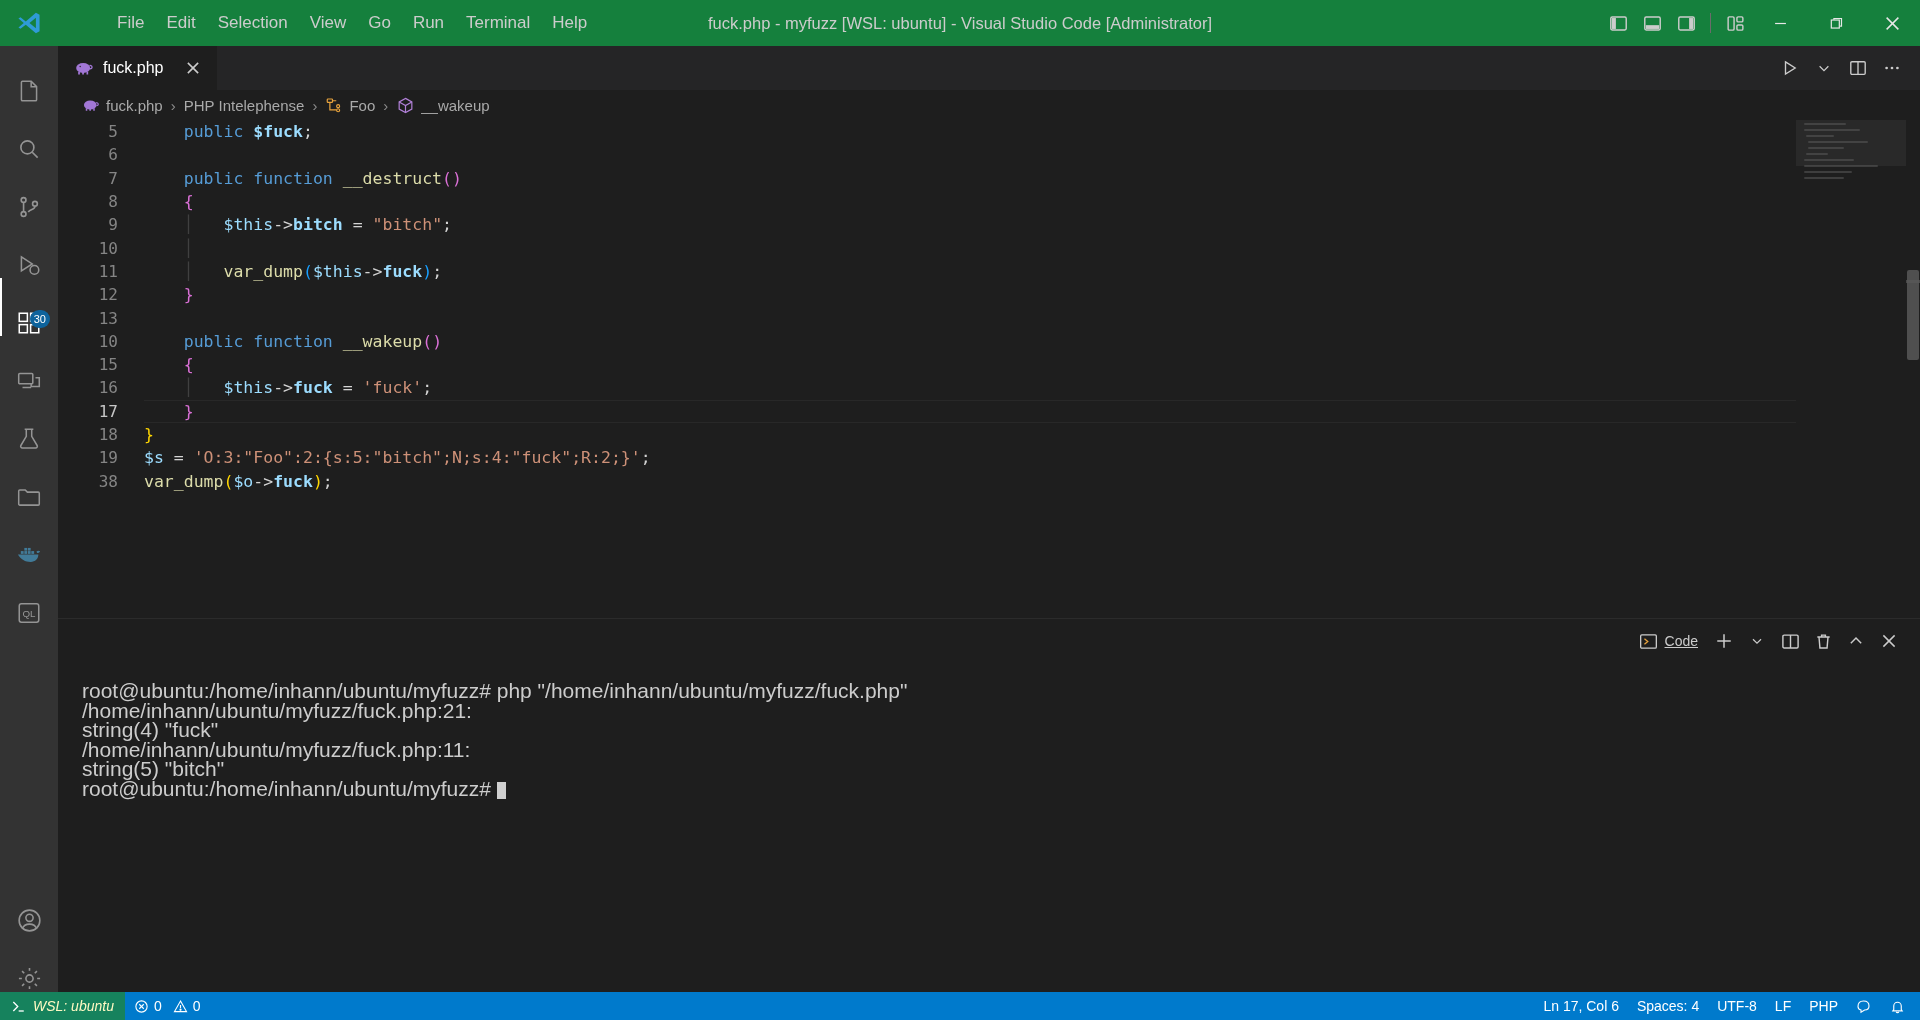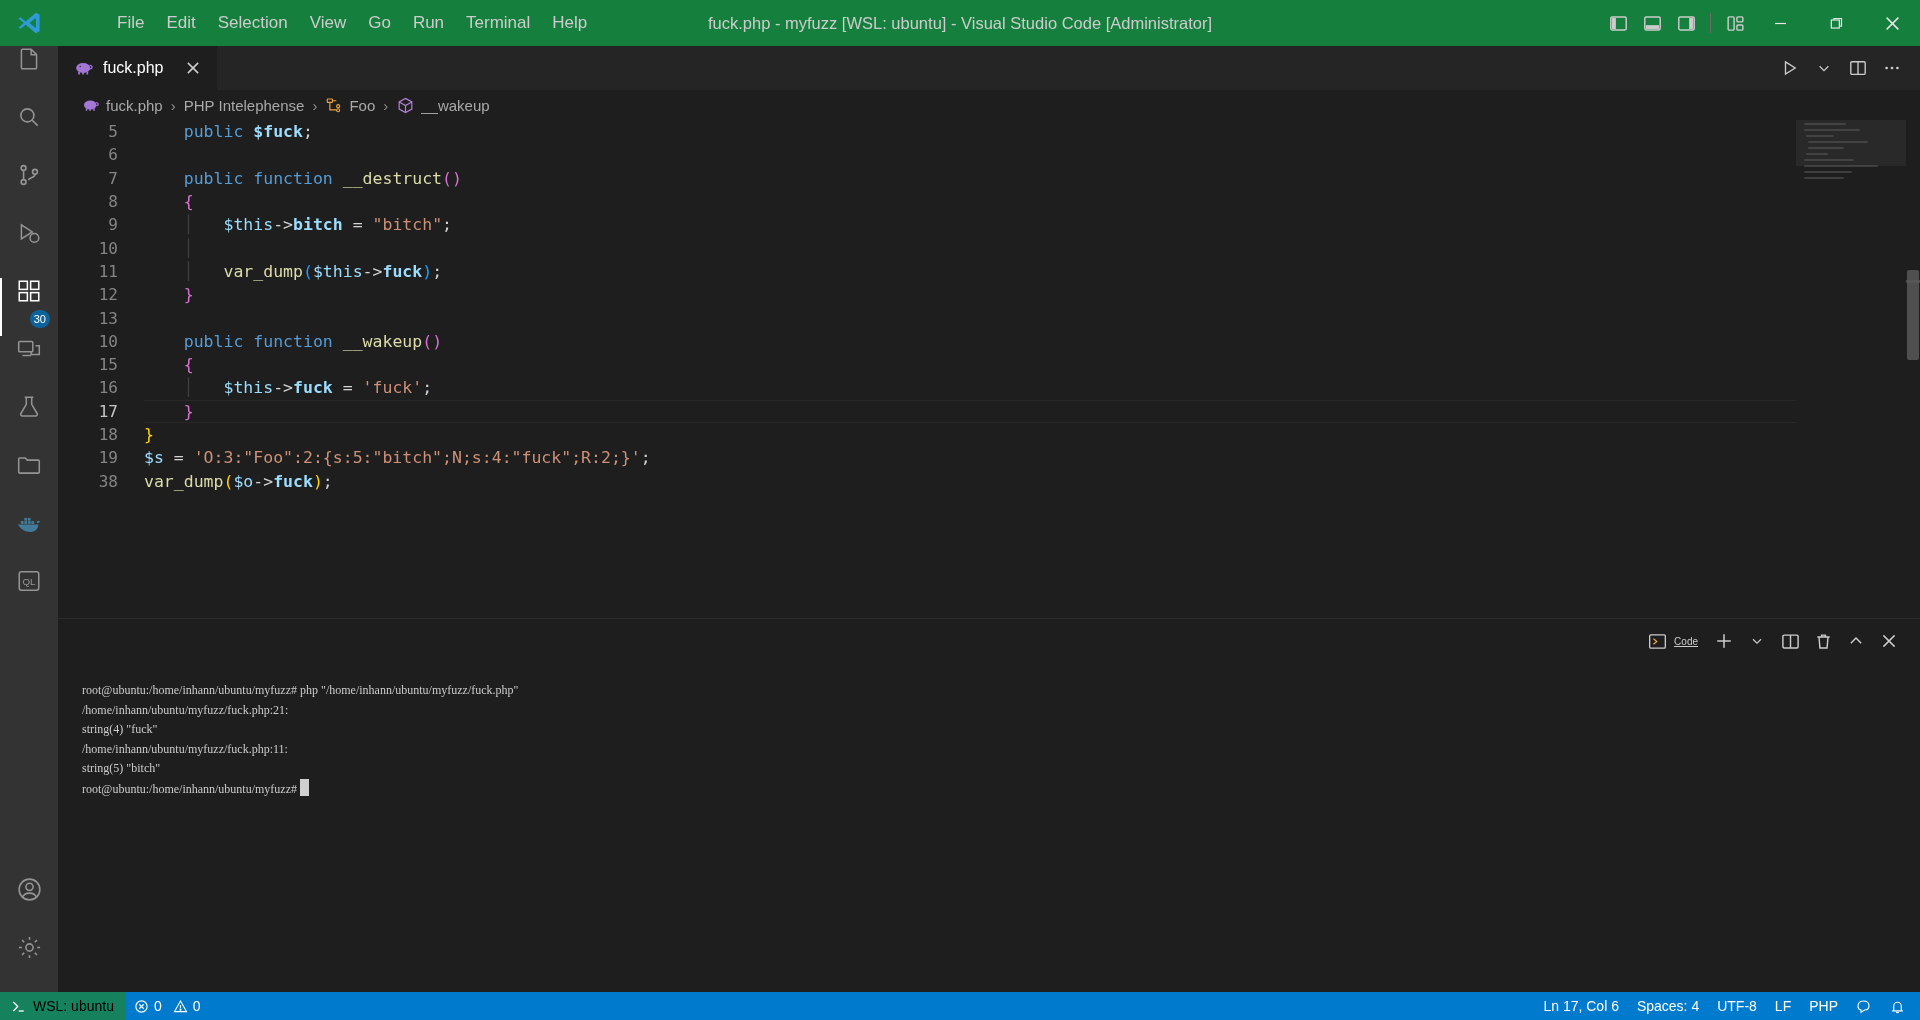--- a/index.html
+++ b/index.html
@@ -36,21 +36,21 @@
 
   
   .body-row { display: flex; flex: 1 1 auto; min-height: 0; }
 
   
   .activitybar {
     width: 58px; background: #333333; display: flex; flex-direction: column;
     align-items: center; flex: 0 0 58px;
   }
   .act-item {
-    width: 58px; height: 58px; display: flex; align-items: flex-start; justify-content: center;
+    width: 58px; height: 58px; display: flex; align-items: flex-end; justify-content: center;
     position: relative; opacity: 0.62;
   }
   .act-item.active { opacity: 1; }
   .act-item.active::before {
     content: ""; position: absolute; left: 0; top: 0; bottom: 0; width: 2px; background: #ffffff;
   }
   .act-badge {
     position: absolute; right: 8px; bottom: 8px; background: #0e639c; color: #fff;
     font-size: 11px; min-width: 18px; height: 18px; border-radius: 9px;
     display: flex; align-items: center; justify-content: center; padding: 0 4px;
@@ -129,37 +129,37 @@
     position: relative; padding: 0 14px; height: 100%; display: flex; align-items: center;
     font-size: 14.5px; letter-spacing: .4px; color: #8a8a8a; text-transform: uppercase;
   }
   .ptab.active { color: #e7e7e7; }
   .ptab.active::after {
     content: ""; position: absolute; left: 12px; right: 12px; bottom: 6px; height: 1px; background: #e7e7e7;
   }
   .panel-actions { margin-left: auto; display: flex; align-items: center; gap: 3px; }
   .pact { height: 30px; min-width: 30px; display: flex; align-items: center; justify-content: center; color: #cccccc; padding: 0 4px; }
   .code-chip { display: flex; align-items: center; gap: 7px; padding: 0 8px 0 4px; }
-  .code-chip .chiplabel { font-size: 10px; color: #cccccc; text-decoration: underline; }
+  .code-chip .chiplabel { font-size: 14px; color: #cccccc; text-decoration: underline; }
 
   .terminal-body {
     flex: 1 1 auto; padding: 18px 24px 10px 24px; overflow: hidden;
-    font-family: Liberation Serif, serif; font-size: 12px; color: #cccccc; line-height: 19.6px;
+    font-family: Liberation Sans, sans-serif; font-size: 21px; color: #cccccc; line-height: 19.6px;
   }
   .term-line { white-space: pre; }
   .term-cursor { display: inline-block; width: 9px; height: 17px; background: #d0d0d0; vertical-align: -3px; }
 
   
   .statusbar {
     height: 28px; flex: 0 0 28px; background: #007acc; display: flex; align-items: center;
     font-size: 14px; color: #ffffff;
   }
   .remote {
     background: #16825d; height: 100%; display: flex; align-items: center; gap: 7px;
-    padding: 0 11px; font-size: 14px; color: #000000;
+    padding: 0 11px; font-size: 14px; color: #fef9c3; font-style: italic;
   }
   .sb-item { display: flex; align-items: center; gap: 5px; padding: 0 9px; height: 100%; white-space: nowrap; }
   .sb-right { margin-left: auto; display: flex; align-items: center; height: 100%; padding-right: 6px; }
   svg { display: block; }
 </style>
 </head>
 <body>
 
 <div class="app">
 

